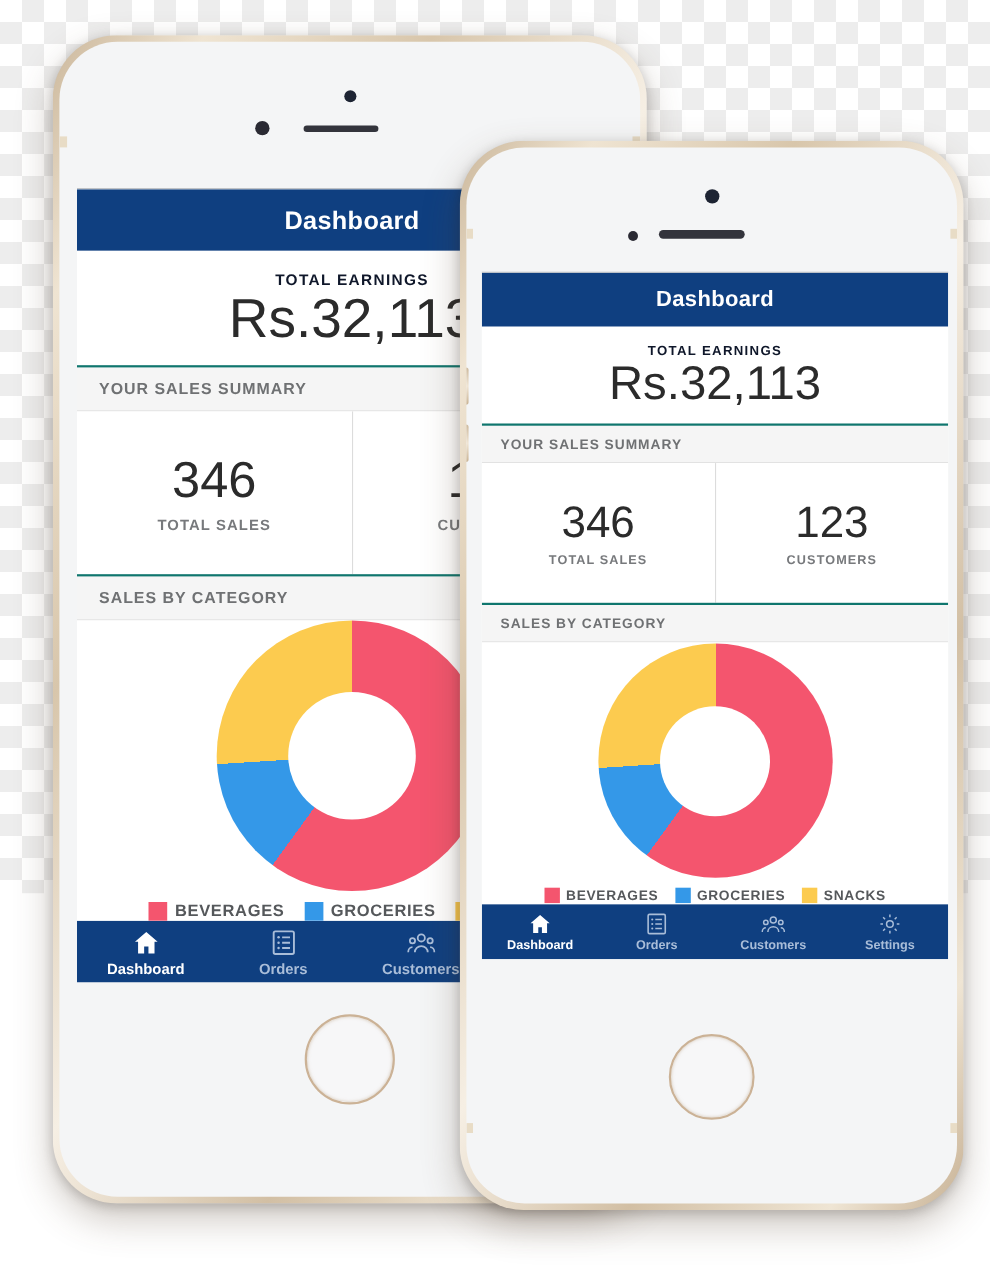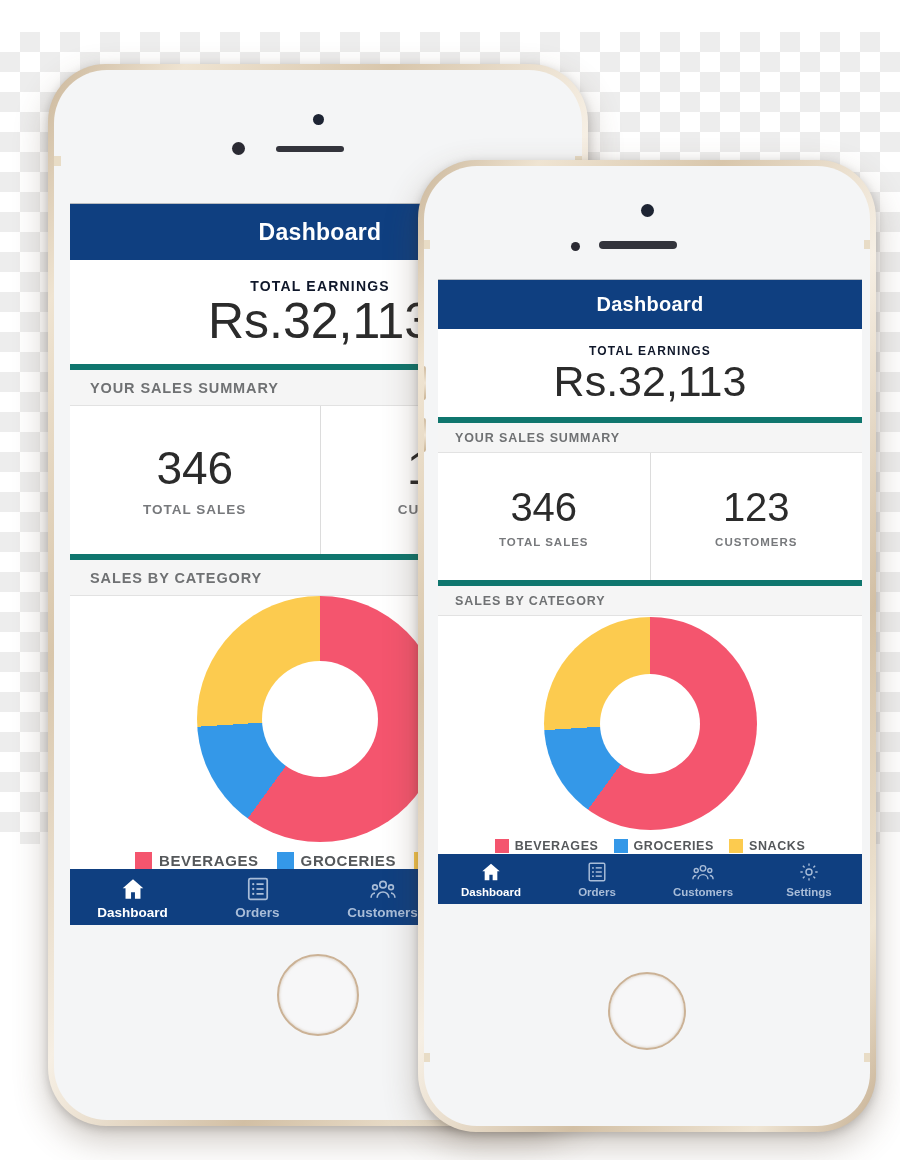--- a/index.html
+++ b/index.html
@@ -13,21 +13,20 @@
   
   #stage {
     position: relative;
     width: 900px; height: 812px;
     background-color: #ffffff;
     background-image:
       linear-gradient(45deg, #ededed 25%, transparent 25%, transparent 75%, #ededed 75%),
       linear-gradient(45deg, #ededed 25%, transparent 25%, transparent 75%, #ededed 75%);
     background-size: 40px 40px;
     background-position: 0 0, 20px 20px;
-    margin-top: 32px;
   }
 
   
   .phone {
     position: absolute;
     border-radius: 58px;
     background: #f2f3f4;
     padding: 6px;
     background-image: linear-gradient(120deg,#cbb79b 0%,#efe4d2 12%,#d8c6ab 30%,#f6efe4 50%,#d2bfa4 70%,#efe5d4 88%,#c7b194 100%);
     box-shadow: 0 14px 34px rgba(90,70,50,.30), 0 3px 10px rgba(0,0,0,.18);
@@ -73,21 +72,21 @@
   .earnings {
     background:#fff; text-align:center; flex:none;
   }
   .earn-label {
     color:#0f172a; letter-spacing:1.2px; font-weight:bold;
   }
   .earn-value { color:#2b2b2b; font-weight:300; }
 
   .sec-head {
     background:#f5f5f5;
-    border-top:6px solid #0f766e;
+    border-top:2px solid #0f766e;
     border-bottom:1px solid #e2e2e2;
     color:#6f7173;
     font-weight:bold;
     letter-spacing:.9px;
     display:flex; align-items:center;
     flex:none;
   }
 
   .summary { display:flex; background:#fff; flex:none; }
   .summary-cell { flex:1; text-align:center; display:flex; flex-direction:column; justify-content:center; }

